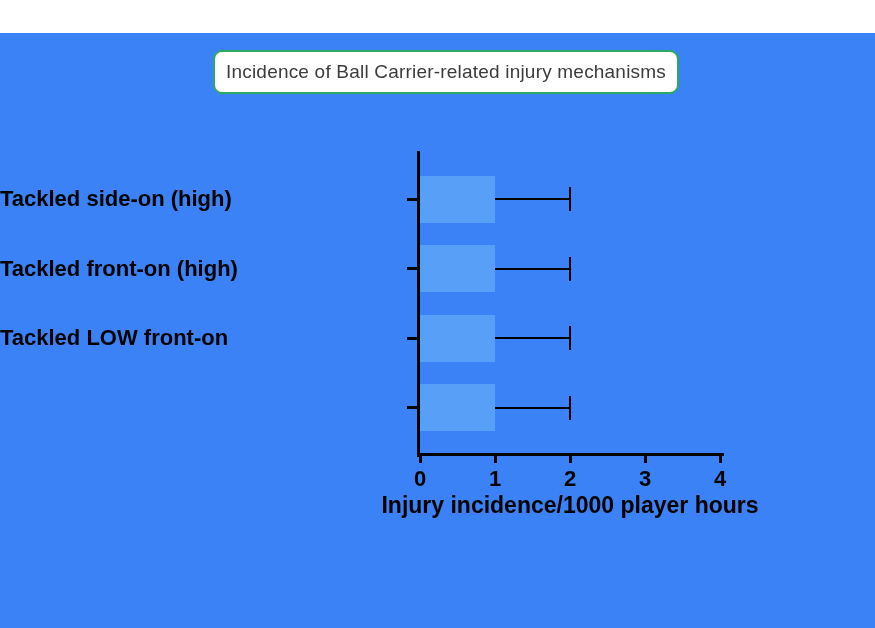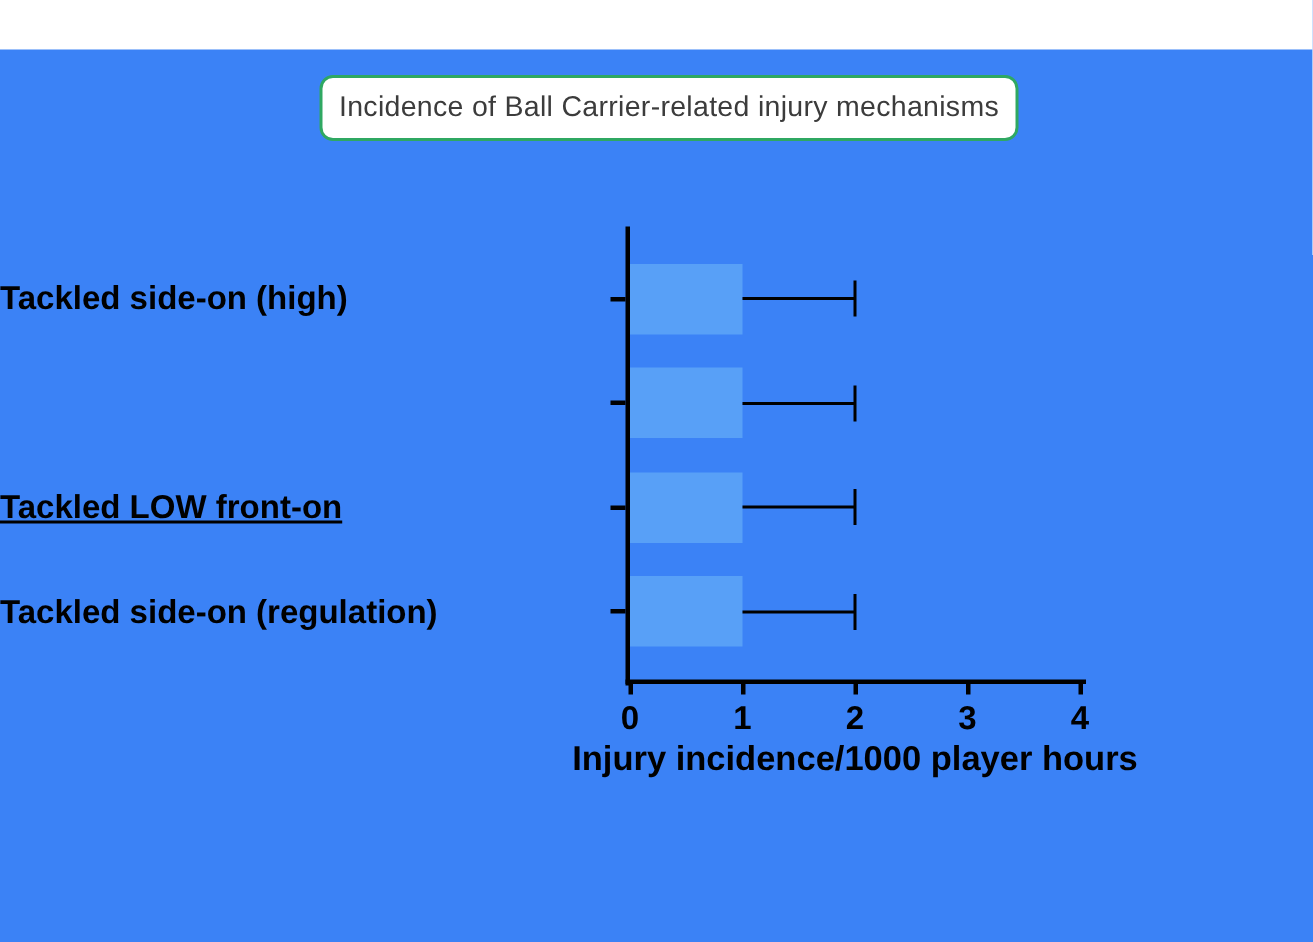--- a/index.html
+++ b/index.html
@@ -52,30 +52,30 @@
   <div class="plot" id="plot">
     <div class="axis-y"></div>
     <div class="axis-x"></div>
     <div class="x-label">Injury incidence/1000 player hours</div>
   <div class="ytick" style="left: 407px; top: 164.5px; width: 10px; height: 3px;"></div>
       <div class="cat-label" style="top: 152px;">Tackled side-on (high)</div>
       <div class="bar" style="left: 420px; top: 142.5px; width: 75px; height: 47px; background: rgb(88, 160, 247);"></div>
       <div class="errline" style="left: 495px; top: 165px; width: 75px; height: 2px;"></div>
       <div class="errcap" style="left: 569px; top: 154px; width: 2px; height: 24px;"></div>
       <div class="ytick" style="left: 407px; top: 234px; width: 10px; height: 3px;"></div>
+      <div class="cat-label" style="top: 221.5px;">Tackled front-on (high)</div>
       <div class="bar" style="left: 420px; top: 212px; width: 75px; height: 47px; background: rgb(88, 160, 247);"></div>
       <div class="errline" style="left: 495px; top: 234.5px; width: 75px; height: 2px;"></div>
       <div class="errcap" style="left: 569px; top: 223.5px; width: 2px; height: 24px;"></div>
       <div class="ytick" style="left: 407px; top: 303.5px; width: 10px; height: 3px;"></div>
-      <div class="cat-label" style="top: 291px; text-decoration: underline;">Tackled LOW front-on</div>
+      <div class="cat-label" style="top: 291px;">Tackled LOW front-on</div>
       <div class="bar" style="left: 420px; top: 281.5px; width: 75px; height: 47px; background: rgb(88, 160, 247);"></div>
       <div class="errline" style="left: 495px; top: 304px; width: 75px; height: 2px;"></div>
       <div class="errcap" style="left: 569px; top: 293px; width: 2px; height: 24px;"></div>
       <div class="ytick" style="left: 407px; top: 373px; width: 10px; height: 3px;"></div>
-      <div class="cat-label" style="top: 360.5px;">Tackled side-on (regulation)</div>
       <div class="bar" style="left: 420px; top: 351px; width: 75px; height: 47px; background: rgb(88, 160, 247);"></div>
       <div class="errline" style="left: 495px; top: 373.5px; width: 75px; height: 2px;"></div>
       <div class="errcap" style="left: 569px; top: 362.5px; width: 2px; height: 24px;"></div>
       <div class="xtick" style="left: 418.5px; top: 423px; width: 3px; height: 7px;"></div>
       <div class="xtick-label" style="left: 398px; top: 433px;">0</div>
       <div class="xtick" style="left: 493.5px; top: 423px; width: 3px; height: 7px;"></div>
       <div class="xtick-label" style="left: 473px; top: 433px;">1</div>
       <div class="xtick" style="left: 568.5px; top: 423px; width: 3px; height: 7px;"></div>
       <div class="xtick-label" style="left: 548px; top: 433px;">2</div>
       <div class="xtick" style="left: 643.5px; top: 423px; width: 3px; height: 7px;"></div>

